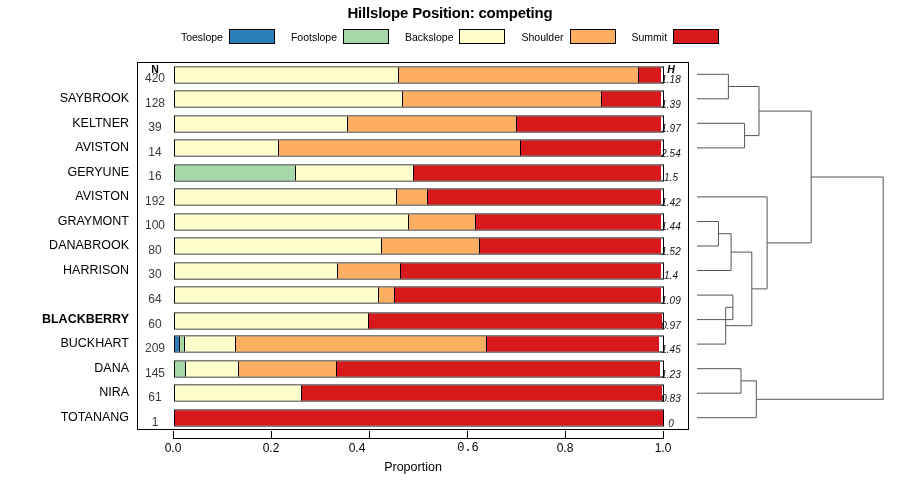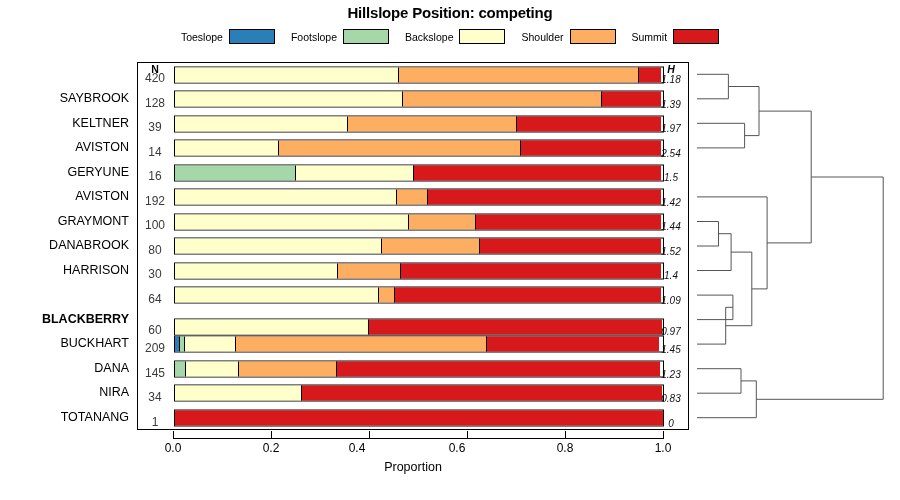--- a/index.html
+++ b/index.html
@@ -245,21 +245,21 @@
           <div class="n-cell">64</div>
           <div class="bar-area">
             <div class="bar">
               <div class="seg" style="background: rgb(255, 255, 204); width: 41.8%;"></div>
               <div class="seg" style="background: rgb(253, 174, 97); width: 3.5%;"></div>
               <div class="seg" style="background: rgb(215, 25, 28); width: 54.7%;"></div>
             </div>
           </div>
           <div class="h-cell">1.09</div>
         </div>
-        <div class="row" style="top: 252px;">
+        <div class="row" style="top: 246px;">
           <div class="n-cell">60</div>
           <div class="bar-area">
             <div class="bar">
               <div class="seg" style="background: rgb(255, 255, 204); width: 39.8%;"></div>
               <div class="seg" style="background: rgb(215, 25, 28); width: 60.2%;"></div>
             </div>
           </div>
           <div class="h-cell">0.97</div>
         </div>
         <div class="row" style="top: 269.867px;">
@@ -281,21 +281,21 @@
             <div class="bar">
               <div class="seg" style="background: rgb(166, 215, 168); width: 2.2%;"></div>
               <div class="seg" style="background: rgb(255, 255, 204); width: 11.1%;"></div>
               <div class="seg" style="background: rgb(253, 174, 97); width: 20.3%;"></div>
               <div class="seg" style="background: rgb(215, 25, 28); width: 66.4%;"></div>
             </div>
           </div>
           <div class="h-cell">1.23</div>
         </div>
         <div class="row" style="top: 318.933px;">
-          <div class="n-cell">34</div>
+          <div class="n-cell">61</div>
           <div class="bar-area">
             <div class="bar">
               <div class="seg" style="background: rgb(255, 255, 204); width: 26.1%;"></div>
               <div class="seg" style="background: rgb(215, 25, 28); width: 73.9%;"></div>
             </div>
           </div>
           <div class="h-cell">0.83</div>
         </div>
         <div class="row" style="top: 343.467px;">
           <div class="n-cell">1</div>
@@ -312,21 +312,21 @@
   <div class="xaxis">
     <div class="axis-line"></div>
     <div id="xticks">
         <div class="tick" style="left: 36px;"></div>
         <div class="ticklabel" style="left: 36px;">0.0</div>
         <div class="tick" style="left: 134px;"></div>
         <div class="ticklabel" style="left: 134px;">0.2</div>
         <div class="tick" style="left: 232px;"></div>
         <div class="ticklabel" style="left: 220px;">0.4</div>
         <div class="tick" style="left: 330px;"></div>
-        <div class="ticklabel" style="left: 320px;">0.6</div>
+        <div class="ticklabel" style="left: 331px; font-family: Liberation Mono, monospace;">0.6</div>
         <div class="tick" style="left: 428px;"></div>
         <div class="ticklabel" style="left: 428px;">0.8</div>
         <div class="tick" style="left: 526px;"></div>
         <div class="ticklabel" style="left: 526px;">1.0</div>
       </div>
     <div class="xtitle">Proportion</div>
   </div>
 
   <div class="dendro" id="dendro">
       <svg width="196" height="368">

